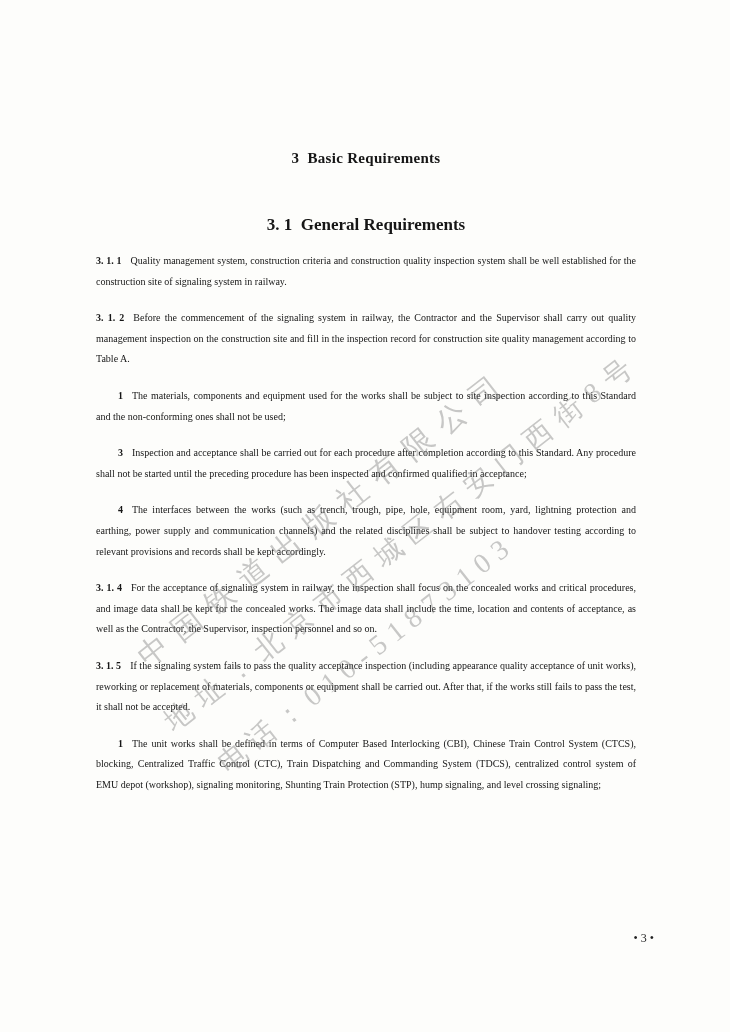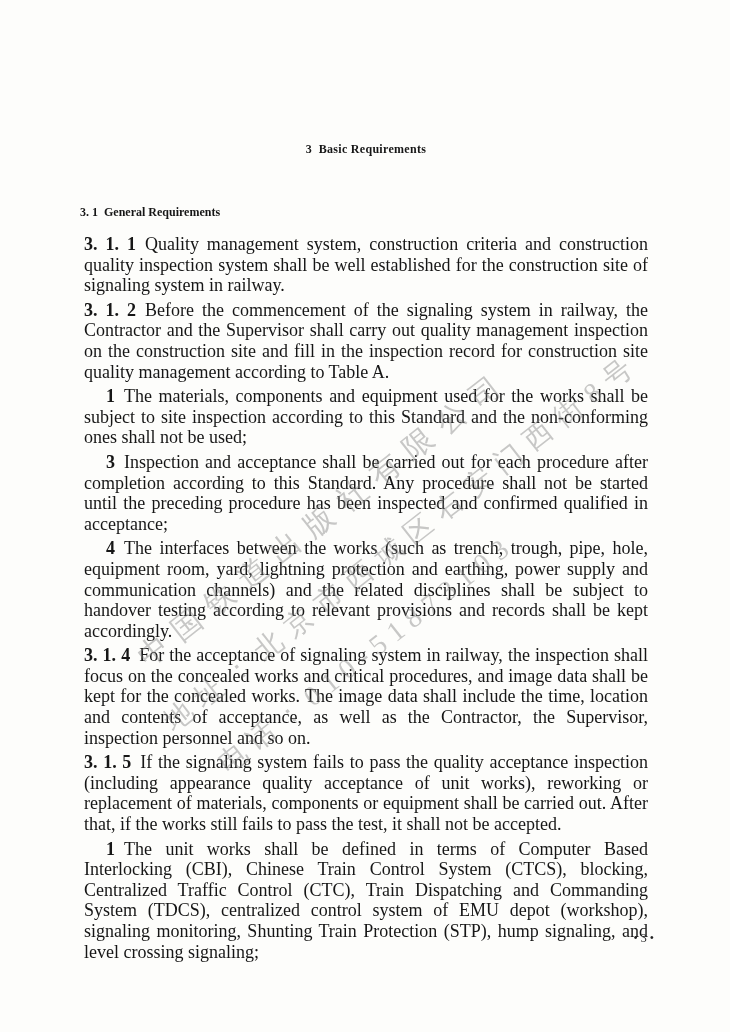--- a/index.html
+++ b/index.html
@@ -15,37 +15,38 @@
     background: #fdfdfb;
     color: #161616;
     overflow: hidden;
   }
   .content {
     position: relative;
     z-index: 1;
     padding: 138px 78px 0 80px;
   }
   .doc-title {
-    margin: 4px 0 48px 0;
+    margin: 12px 0 48px 0;
     text-align: center;
-    font-size: 12px;
+    font-size: 15px;
     font-weight: bold;
     white-space: pre-wrap;
     letter-spacing: 0.3px;
   }
   .sec-heading {
     margin: 15px 0 14px 0;
-    font-size: 12px;
+    text-align: center;
+    font-size: 17px;
     font-weight: bold;
     white-space: pre-wrap;
   }
   #sections .sec-heading:first-child { margin-top: 0; }
   .para {
-    margin: 4px;
-    font-size: 18px;
+    margin: 16px;
+    font-size: 10px;
     line-height: 20.6px;
     text-align: justify;
   }
   .para.sub { text-indent: 22px; }
   .pnum { font-weight: bold; margin-right: 9px; }
   .page-number {
     position: absolute;
     right: 76px;
     top: 931px;
     font-size: 12px;

